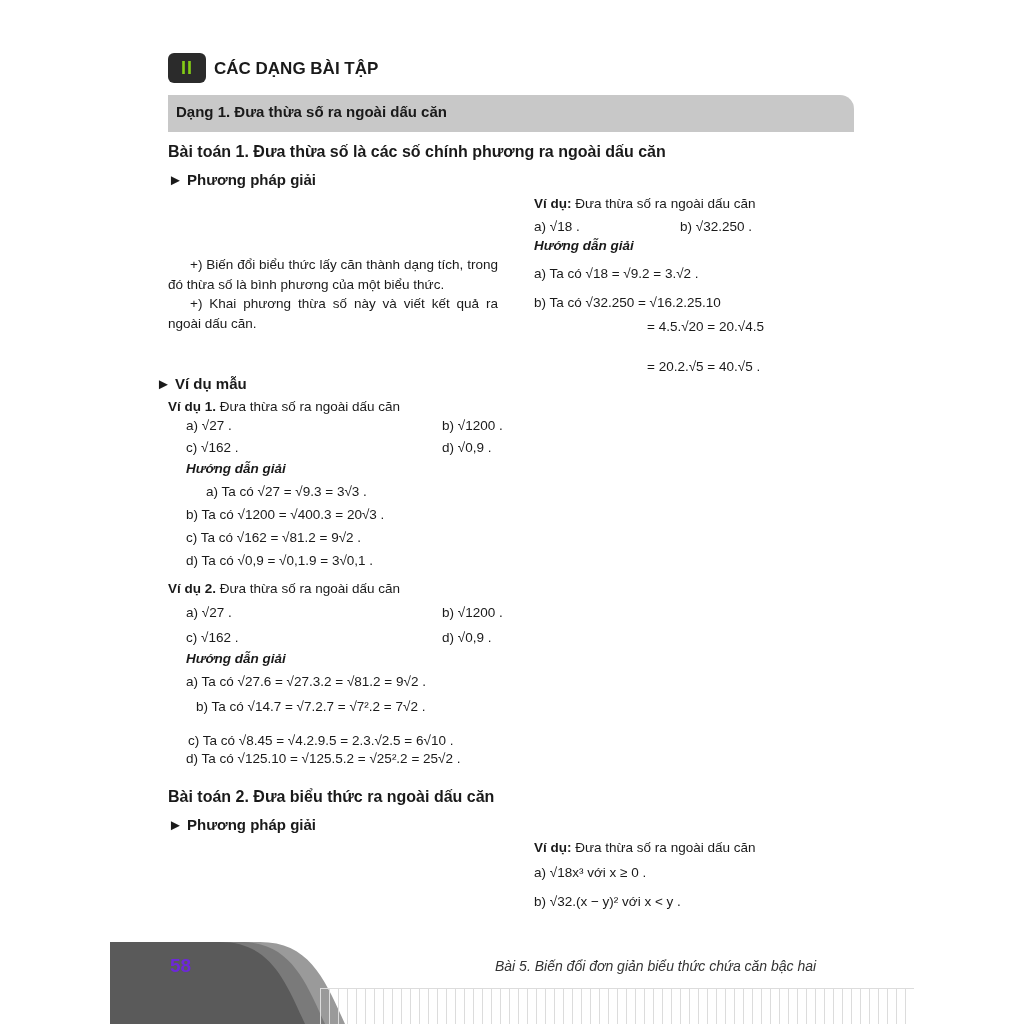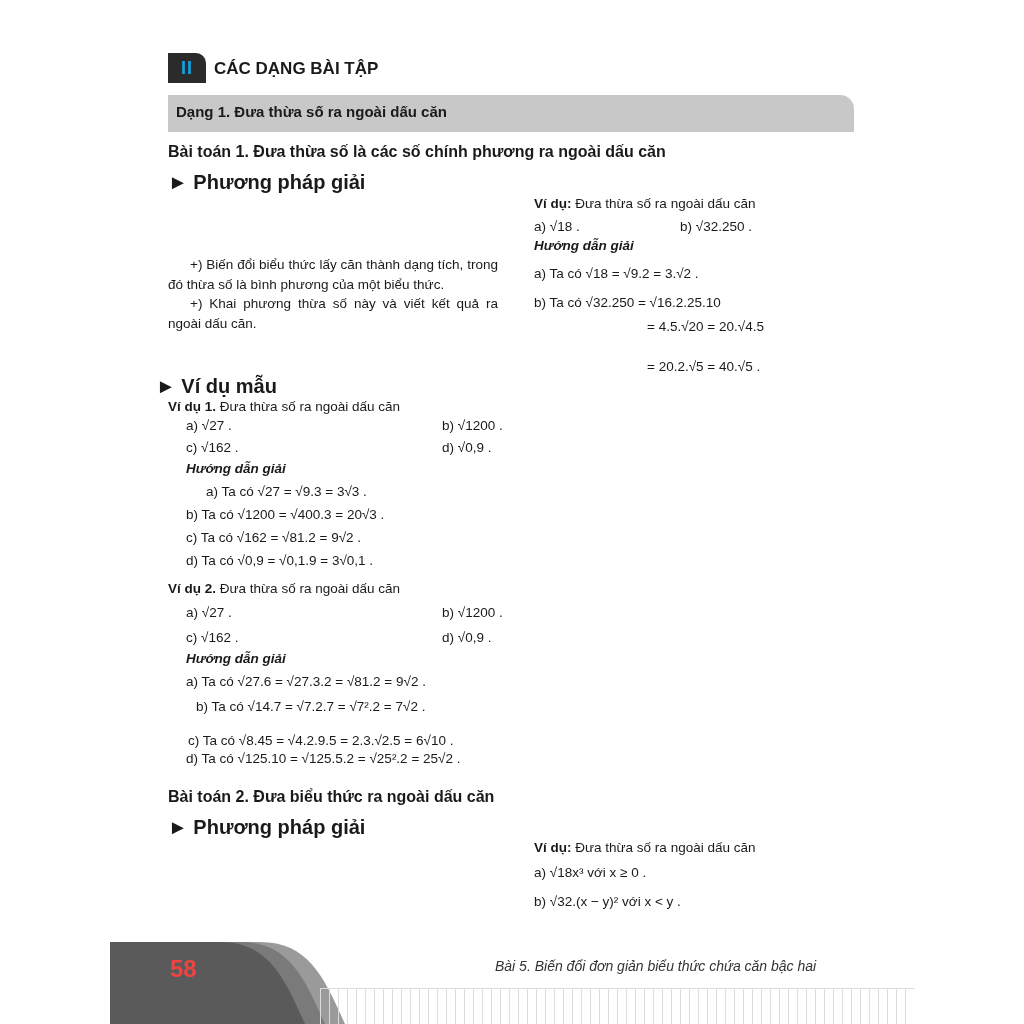--- a/index.html
+++ b/index.html
@@ -1,32 +1,32 @@
 <!DOCTYPE html>
 <html><head>
 <meta charset="utf-8">
 <style>
   html, body { margin:0; padding:0; }
   body { width:1024px; height:1024px; background:#fff; position:relative; overflow:hidden;
          font-family:"Liberation Sans", sans-serif; color:#1a1a1a; }
   .abs { position:absolute; }
-  .badge { left:168px; top:53px; width:38px; height:30px; background:#2b2b2b; color:#0ea5e9;
+  .badge { left:168px; top:53px; width:38px; height:30px; background:#2b2b2b; color:#84cc16;
            border-top-right-radius:10px; font-weight:bold; font-size:18px; display:flex;
-           align-items:center; justify-content:center; letter-spacing:1px; }
+           align-items:center; justify-content:center; letter-spacing:1px;border-radius:6px; }
   .sec-title { left:214px; top:59px; font-weight:bold; font-size:17px; }
   .dang-bar { left:168px; top:95px; width:686px; height:37px; background:#c8c8c8;
               border-top-right-radius:14px; }
   .dang-title { left:176px; top:103px; font-weight:bold; font-size:15px; }
   .bt { font-weight:bold; font-size:16px; }
-  .sub { font-weight:bold; font-size:20px; }
+  .sub { font-weight:bold; font-size:15px; }
   .b { font-weight:bold; }
   .bi { font-weight:bold; font-style:italic; }
   .just { text-align:justify; width:330px; font-size:13.5px; line-height:19.5px; }
   .row { font-size:13.5px; white-space:nowrap; }
-  .footer-num { left:170px; top:955px; color:#ef4444; font-weight:bold; font-size:24px; }
+  .footer-num { left:170px; top:955px; color:#6d28d9; font-weight:bold; font-size:19px; }
   .footer-text { left:495px; top:958px; font-style:italic; font-size:14px; color:#333; }
   .grid { left:320px; top:988px; width:594px; height:36px;
           background-image:repeating-linear-gradient(90deg,#dcdcdc 0,#dcdcdc 1px,transparent 1px,transparent 9px);
           border-top:1px solid #dcdcdc; }
 </style>
 </head>
 <body>
 
 <div class="abs badge">II</div>
 <div class="abs sec-title">CÁC DẠNG BÀI TẬP</div>

